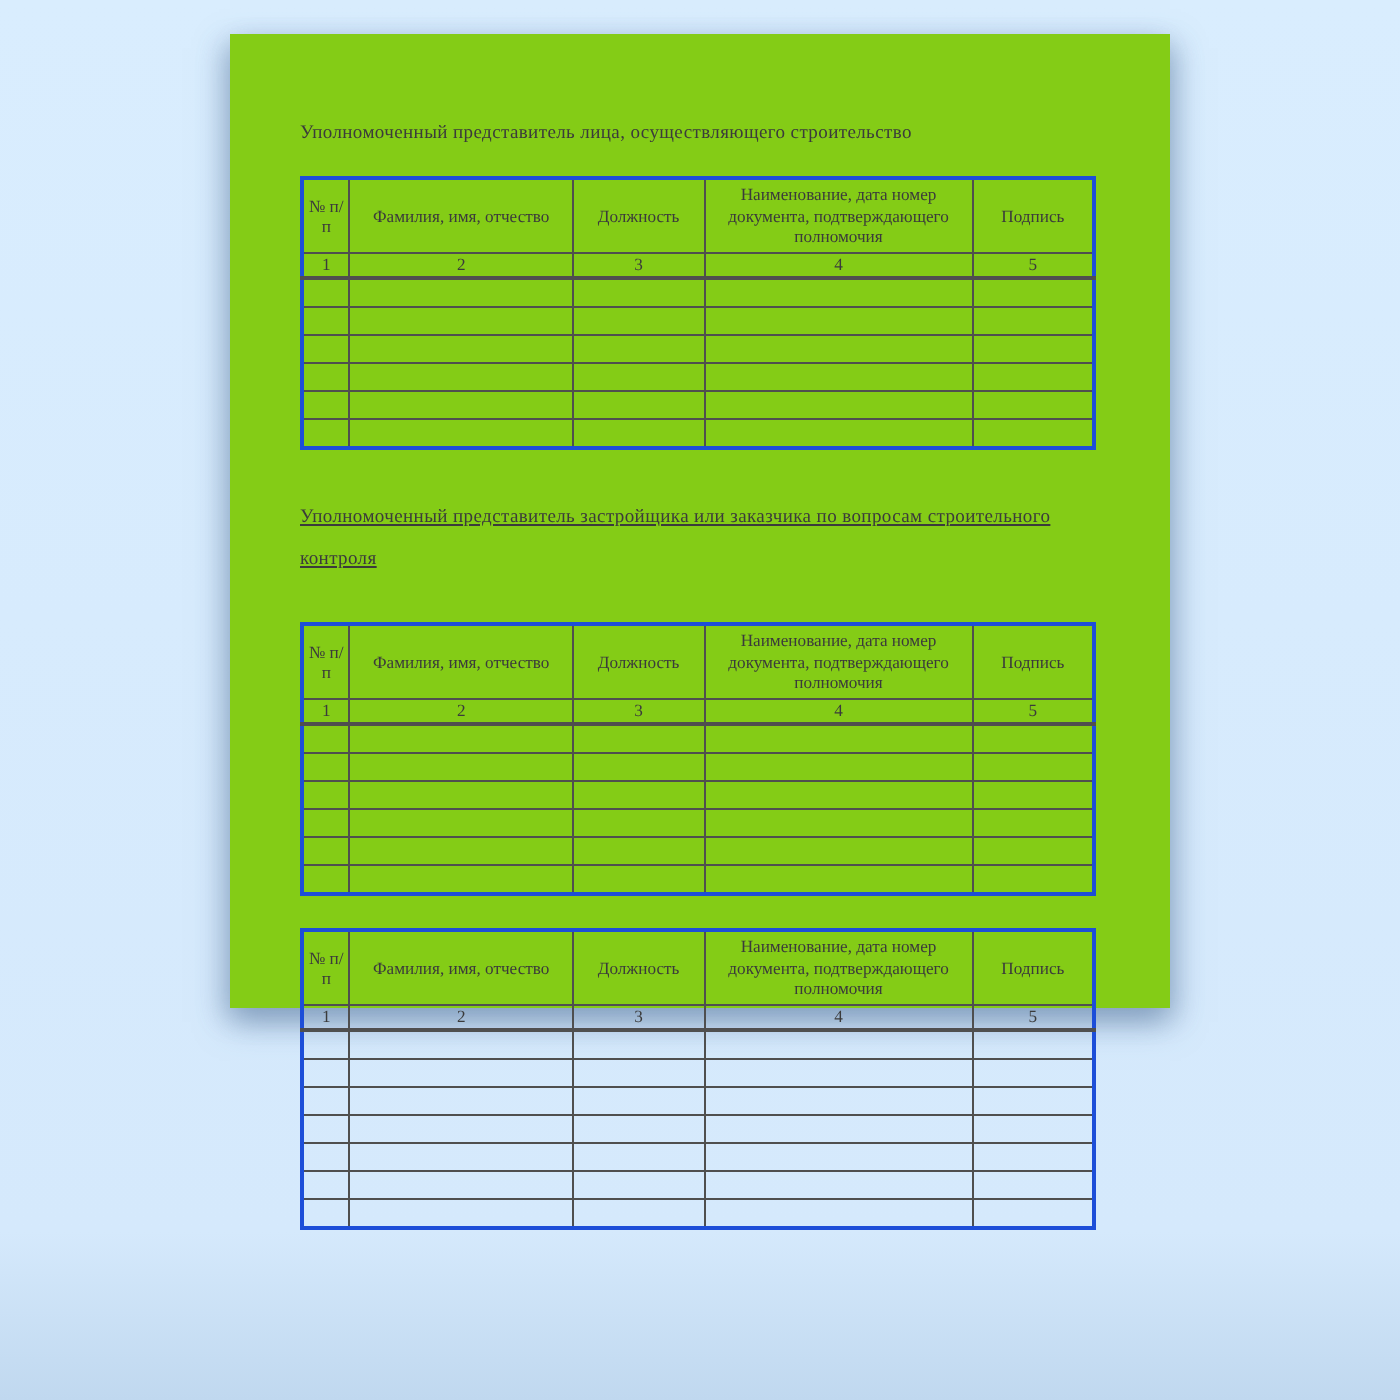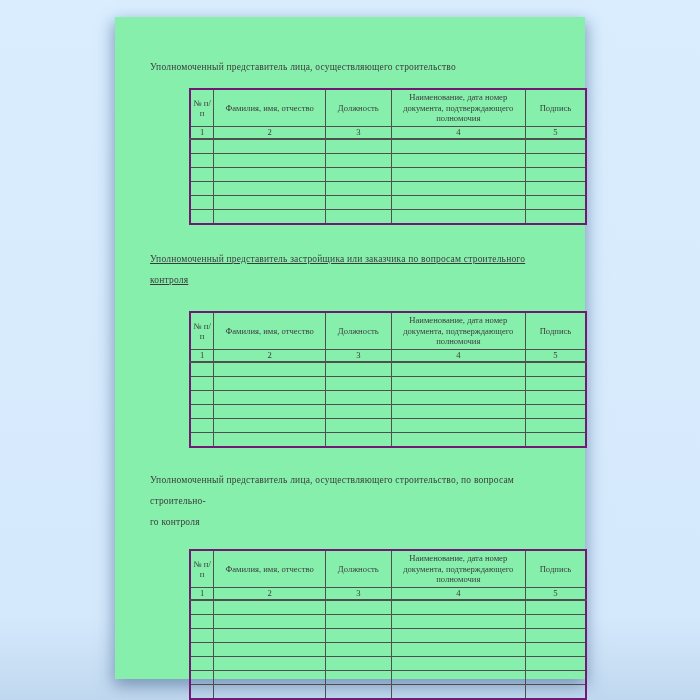--- a/index.html
+++ b/index.html
@@ -2,36 +2,35 @@
 <html><head>
 <meta charset="utf-8">
 <style>
   html,body{margin:0;padding:0;}
   body{
     width:700px;height:700px;position:relative;overflow:hidden;
     background:linear-gradient(180deg,#d9edfe 0%,#d5e9fc 88%,#c0d8ef 100%);
     font-family:"Liberation Serif","DejaVu Serif",serif;
   }
   .paper{
-    position:absolute;left:115px;top:17px;width:470px;height:662px;
-    background:#86efac;box-sizing:border-box;
+    position:absolute;left:115px;top:17px;width:470px;height:487px;
+    background:#84cc16;box-sizing:border-box;
     padding:40px 37px 0 35px;
     box-shadow:0 7px 16px rgba(96,128,166,.5),
                -4px 5px 12px rgba(110,140,176,.28),
                4px 5px 12px rgba(110,140,176,.28);
   }
   .title{
     margin:0;font-size:9.5px;line-height:21px;letter-spacing:.2px;
     color:#3b3b3b;text-align:left;
   }
   .tline{display:block;}
   table.form{
     width:100%;border-collapse:collapse;table-layout:fixed;
-    border:2px solid #701a75;
-    margin-left:39px;
+    border:2px solid #1d4ed8;
   }
   .form th,.form td{
     border:1px solid #4f4f4f;font-weight:normal;color:#3b3b3b;
     overflow:hidden;
   }
   .form thead th{
     font-size:8.6px;line-height:10.5px;text-align:center;
     vertical-align:middle;height:34px;padding:1px 2px;
   }
   .form tr.numrow td{
@@ -194,24 +193,20 @@
             <td></td>
             <td></td>
             <td></td>
             <td></td>
           </tr>
         </tbody>
     </table>
   </section>
 
   <section class="s3">
-    <p class="title">
-      <span class="tline">Уполномоченный представитель лица, осуществляющего строительство, по вопросам строительно-</span>
-      <span class="tline">го контроля</span>
-    </p>
     <table class="form">
       <colgroup>
         <col style="width:6%">
           <col style="width:28.2%">
           <col style="width:16.6%">
         <col style="width:33.9%">
           <col style="width:15.3%">
       </colgroup>
       <thead>
         <tr>

